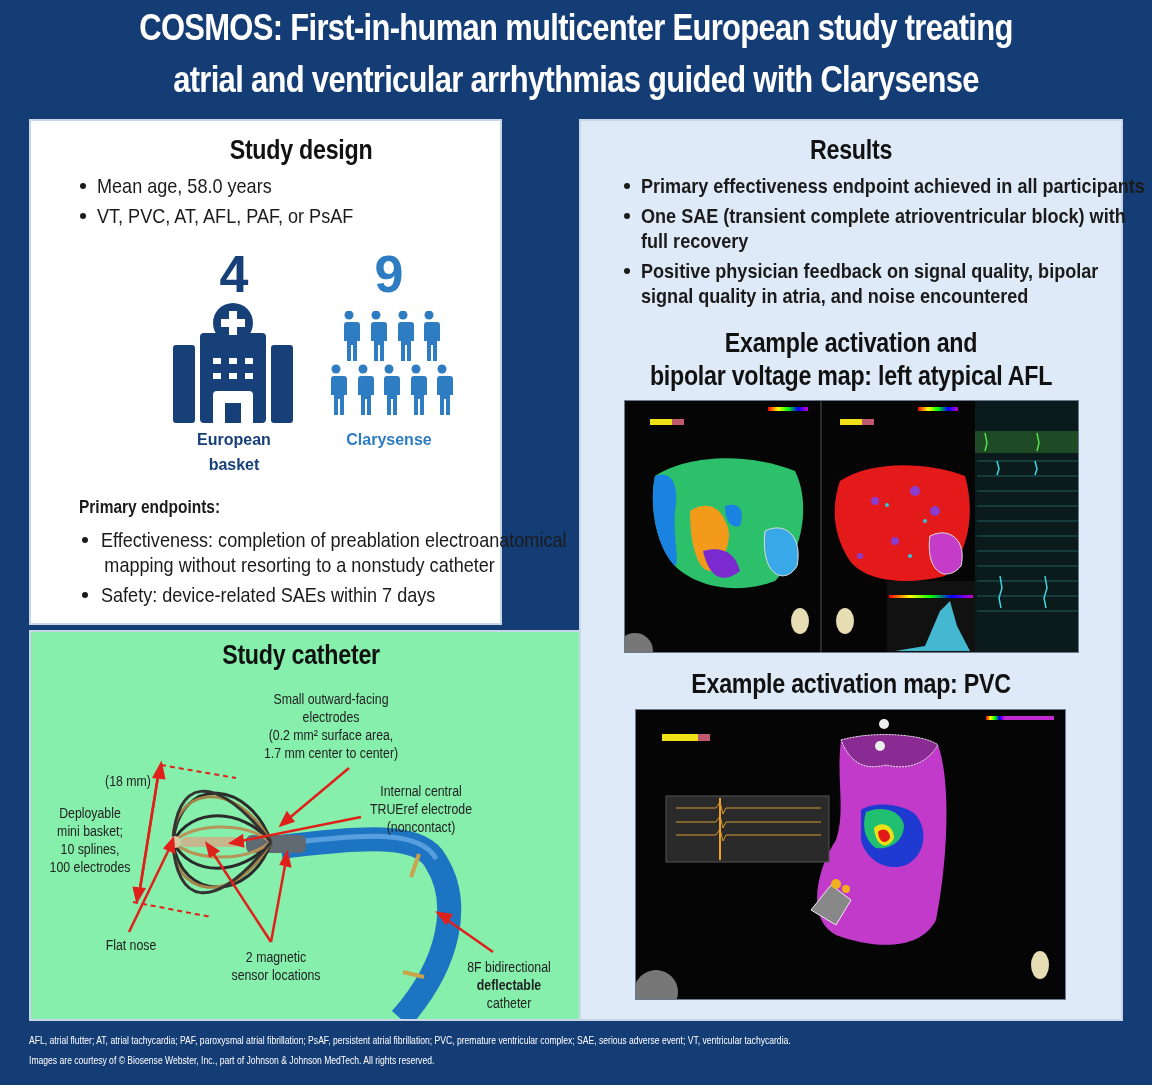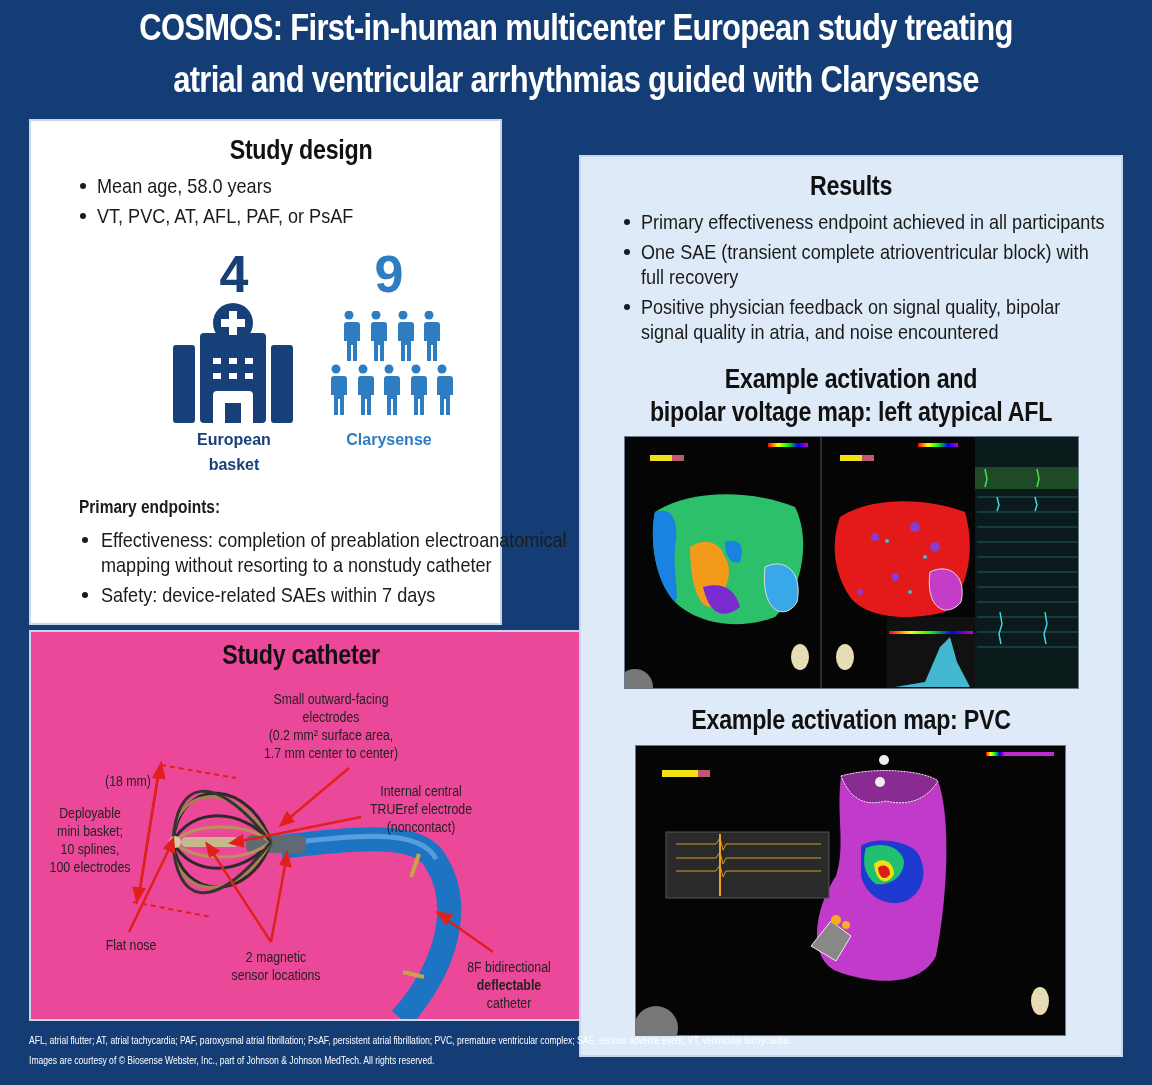--- a/index.html
+++ b/index.html
@@ -12,22 +12,22 @@
   }
   .title {
     position: absolute; left: 0; top: 2px; width: 1152px;
     text-align: center; color: #fff; font-weight: bold;
     font-size: 36px; line-height: 52px; letter-spacing: -0.8px;
     transform: scaleX(0.86); transform-origin: center top;
   }
   .title div { white-space: nowrap; }
   .panel { position: absolute; border: 2px solid #c9d6e8; }
   .panel-design { left: 29px; top: 119px; width: 473px; height: 506px; background: #fff; }
-  .panel-catheter { left: 29px; top: 630px; width: 647px; height: 391px; background: #ec4899; }
-  .panel-results { left: 579px; top: 119px; width: 544px; height: 902px; background: #dfeaf8; margin-top: 36px; }
+  .panel-catheter { left: 29px; top: 630px; width: 647px; height: 391px; background: #86efac; }
+  .panel-results { left: 579px; top: 119px; width: 544px; height: 902px; background: #dfeaf8; }
   .h2 {
     font-weight: bold; font-size: 27px; text-align: center; color: #111;
     transform: scaleX(0.86); transform-origin: center top; white-space: nowrap;
     letter-spacing: -0.3px;
   }
   .bullets { list-style: none; font-size: 21px; color: #1b1b1b; }
   .bullets li { position: relative; padding-left: 20px; line-height: 25px; margin-bottom: 5px; }
   .bullets li::before {
     content: ""; position: absolute; left: 3px; top: 10px;
     width: 6px; height: 6px; border-radius: 50%; background: #1b1b1b;
@@ -102,21 +102,21 @@
         <use href="#person" x="91" y="54"></use>
         <use href="#person" x="117" y="54"></use>
     </g>
   </svg>
   <div class="stat-label azure" style="left:288px;top:306px;width:140px;">
     <div>Clarysense</div>
   </div>
 
   <div style="position:absolute;left:48px;top:376px;font-weight:bold;font-size:18px;" class="cond">Primary endpoints:</div>
   <ul class="bullets" style="position:absolute;left:48px;top:406px;width:480px;">
-    <li style="padding-left:22px;">
+    <li style="padding-left:22px;text-align:right;">
       <div class="cond">Effectiveness: completion of preablation electroanatomical</div>
       <div class="cond">mapping without resorting to a nonstudy catheter</div>
     </li>
     <li style="padding-left:22px;">
       <div class="cond">Safety: device-related SAEs within 7 days</div>
     </li>
   </ul>
 </div>
 
 <div class="panel panel-catheter">
@@ -196,21 +196,21 @@
   </div>
   <div class="cath-label" style="left:418px;top:326px;width:120px;">
     <div>8F bidirectional</div>
     <div style="font-weight:bold;">deflectable</div>
     <div>catheter</div>
   </div>
 </div>
 
 <div class="panel panel-results">
   <div class="h2" style="position:absolute;left:0;top:14px;width:540px;">Results</div>
-  <ul class="bullets" style="position:absolute;left:40px;top:52px;width:490px;">
+  <ul class="bullets" style="position:absolute;left:40px;top:52px;width:490px;font-weight:bold;">
     <li>
         <div class="cond">Primary effectiveness endpoint achieved in all participants</div>
       </li>
     <li>
       <div class="cond">One SAE (transient complete atrioventricular block) with</div>
       <div class="cond">full recovery</div>
     </li>
     <li>
       <div class="cond">Positive physician feedback on signal quality, bipolar</div>
       <div class="cond">signal quality in atria, and noise encountered</div>

